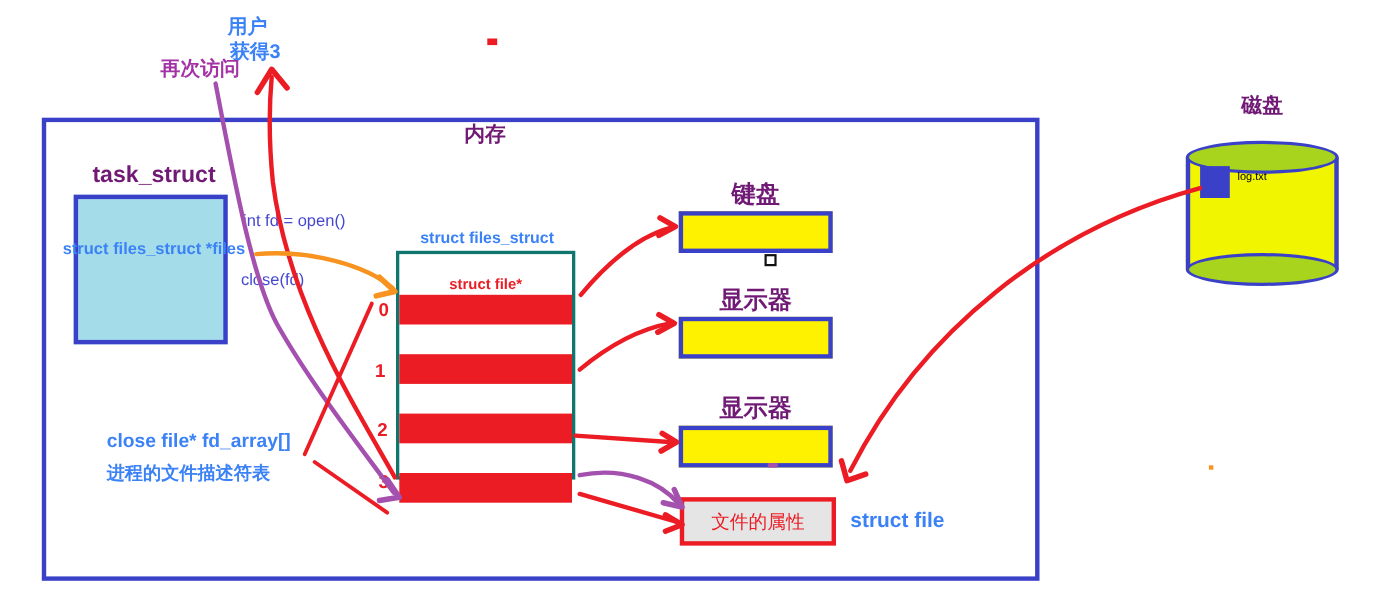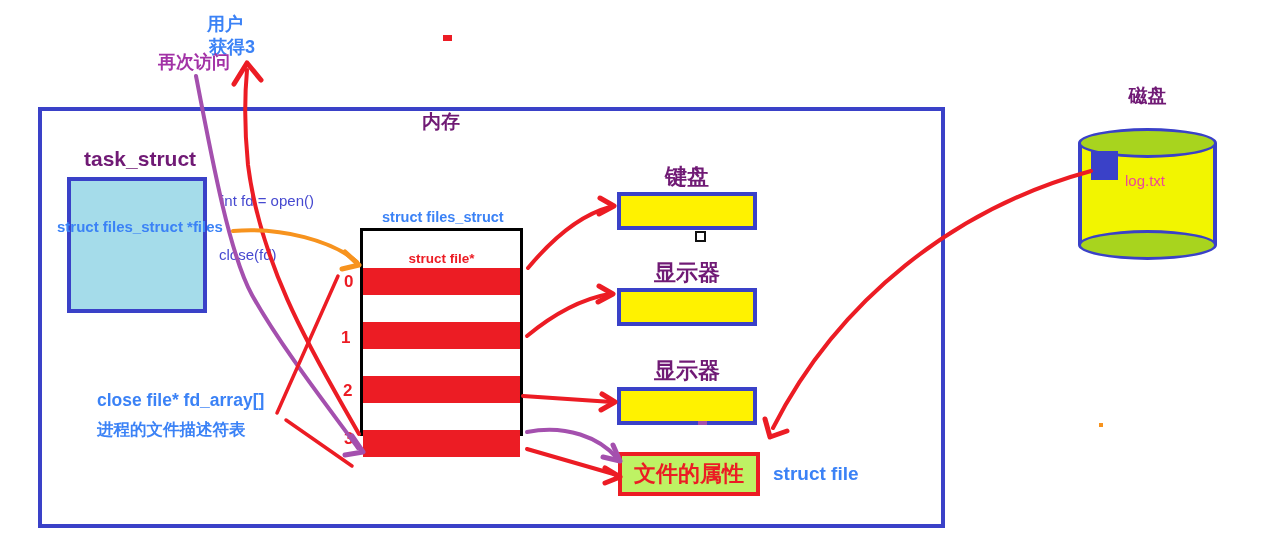--- a/index.html
+++ b/index.html
@@ -18,63 +18,63 @@
 
   
   #task-title{left:84px;top:147px;font-size:21px;text-align:center;}
   #task-box{left:67px;top:177px;width:140px;height:136px;background:#a5dcea;border:4px solid #3a41c8;box-sizing:border-box;}
   #files-field{left:57px;top:218px;font-size:15px;}
   #open-call{left:221px;top:192px;font-size:15px;}
   #close-call{left:219px;top:246px;font-size:15px;}
 
   
   #fd-title{left:382px;top:209px;font-size:14.5px;}
-  #fd-table{left:360px;top:228px;width:163px;height:208px;border:3px solid #000000;box-sizing:border-box;background:#fff;}
+  #fd-table{left:360px;top:228px;width:163px;height:208px;border:3px solid #0f766e;box-sizing:border-box;background:#fff;}
   #fd-table .hdr{height:37px;display:flex;align-items:flex-end;justify-content:center;font-size:13.5px;color:#ec1c24;font-weight:bold;padding-bottom:2px;box-sizing:border-box;}
   #fd-table .stripe{height:27px;}
   #fd-table .r{background:#ec1c24;}
   .idx{position:absolute;font-size:17px;color:#ec1c24;font-weight:bold;}
   #idx-0{left:344px;top:272px;}
   #idx-1{left:341px;top:328px;}
   #idx-2{left:343px;top:381px;}
   #idx-3{left:344px;top:429px;}
   #fd-caption1{left:97px;top:390px;font-size:17.5px;}
   #fd-caption2{left:97px;top:419px;font-size:16.5px;}
 
   
   .dev-box{position:absolute;width:140px;height:38px;background:#fff200;border:4px solid #3a41c8;box-sizing:border-box;}
   .dev-lbl{position:absolute;width:140px;text-align:center;font-size:22px;}
   #kb-lbl{left:617px;top:162px;}   #kb-box{left:617px;top:192px;}
   #mon1-lbl{left:617px;top:258px;} #mon1-box{left:617px;top:288px;}
   #mon2-lbl{left:617px;top:356px;} #mon2-box{left:617px;top:387px;}
 
   
-  #sf-box{left:618px;top:452px;width:142px;height:44px;background:#bef264;border:4px solid #ec1c24;box-sizing:border-box;
-          display:flex;align-items:center;justify-content:center;font-size:22px;color:#ec1c24;font-weight:bold;}
+  #sf-box{left:618px;top:452px;width:142px;height:44px;background:#e5e5e5;border:4px solid #ec1c24;box-sizing:border-box;
+          display:flex;align-items:center;justify-content:center;font-size:17px;color:#ec1c24;font-weight:normal;}
   #sf-type{left:773px;top:463px;font-size:19px;}
 
   
   #disk-lbl{left:1078px;top:83px;width:139px;text-align:center;font-size:19px;}
   #disk-body{left:1078px;top:143px;width:139px;height:102px;background:#f2f500;border-left:4px solid #3a41c8;border-right:4px solid #3a41c8;box-sizing:border-box;}
   .disk-ellipse{position:absolute;left:1078px;width:139px;height:30px;background:#a8d41e;border:3px solid #3a41c8;border-radius:50%;box-sizing:border-box;}
   #disk-top{top:128px;}
   #disk-bottom{top:230px;}
   #file-block{left:1091px;top:151px;width:27px;height:29px;background:#3a41c8;}
-  #file-name{left:1125px;top:156px;font-size:15px;color:#ec4899;margin-top:16px;}
+  #file-name{left:1125px;top:156px;font-size:10px;color:#000000;}
 
   
   #black-sq{left:695px;top:231px;width:11px;height:11px;border:2px solid #111;background:#fff;box-sizing:border-box;}
   #purple-dash{left:698px;top:421px;width:9px;height:4px;background:#a450ae;}
   #red-dot{left:443px;top:35px;width:9px;height:6px;background:#ec1c24;}
   #orange-dot{left:1099px;top:423px;width:4px;height:4px;background:#f7931e;}
 
   
   #user-lbl{left:207px;top:12px;font-size:18px;}
   #gets3-lbl{left:209px;top:35px;font-size:18px;}
-  #revisit-lbl{left:146px;top:50px;font-size:18px;margin-left:12px;}
+  #revisit-lbl{left:146px;top:50px;font-size:18px;}
 
   #arrows{position:absolute;left:0;top:0;width:1268px;height:547px;pointer-events:none;}
   #arrows path{fill:none;stroke-linecap:round;stroke-linejoin:round;}
 </style>
 </head>
 <body>
 
 <div id="canvas">
 
   <div class="abs" id="memory-rect"></div>

